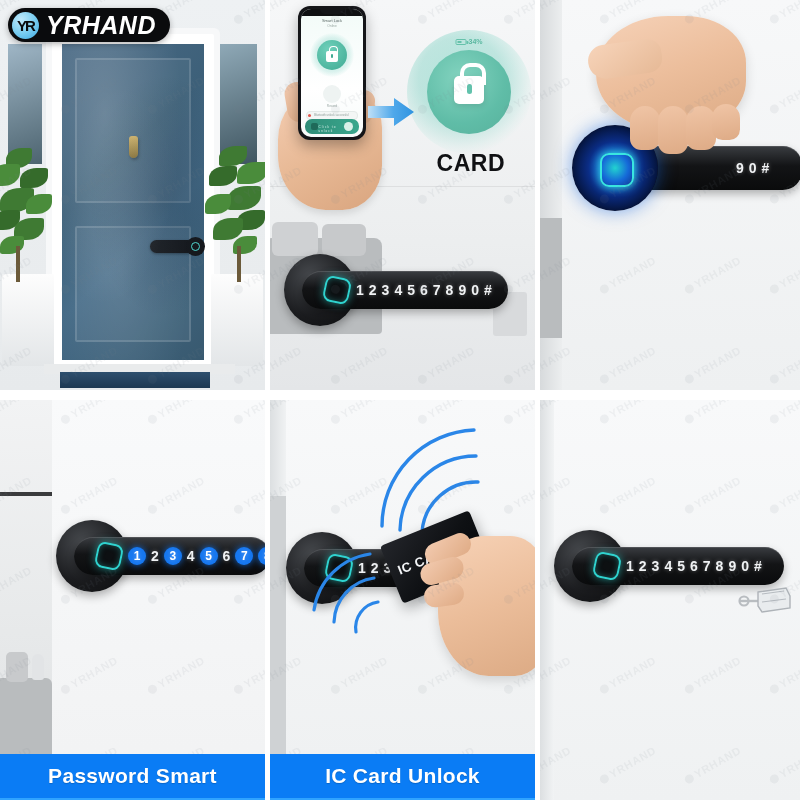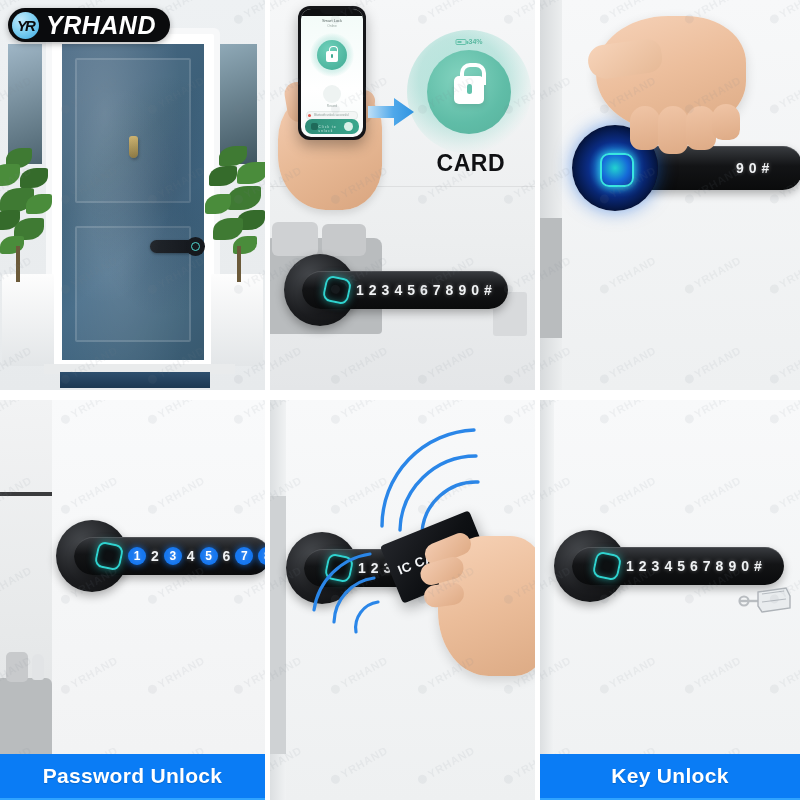--- a/index.html
+++ b/index.html
@@ -347,21 +347,20 @@
     z-index: 60;
     box-shadow: 0 2px 6px rgba(0,0,0,.3);
   }
   .logo-mark {
     width: 27px; height: 27px; border-radius: 50%;
     background: radial-gradient(circle at 34% 28%, #bfe9fb 0%, #7fd0f2 48%, #3aa8e0 100%);
     display: flex; align-items: center; justify-content: center;
     font-size: 15px; font-weight: bold; color: #0a0b0d;
     letter-spacing: -2px;
     flex: none;
-    font-style: italic;
   }
   .logo-text {
     font-size: 25px; font-weight: bold; color: #ffffff;
     font-style: italic; letter-spacing: .5px;
     line-height: 1;
   }
 </style>
 </head>
 <body>
 
@@ -640,21 +639,21 @@
           <span>YRHAND</span>
           <span>YRHAND</span>
           <span>YRHAND</span>
           <span>YRHAND</span>
           <span>YRHAND</span>
           <span>YRHAND</span>
           <span>YRHAND</span>
           <span>YRHAND</span>
           <span>YRHAND</span>
         </div>
-      <div class="caption">Password Unlock</div>
+      <div class="caption">Password Smart</div>
     </div>
 
     <div class="panel p5">
       <div class="scene">
         <div class="room2"></div>
         <div class="doorEdge"></div>
         <div class="sideWall"></div>
 
         <div class="lockset" style="left:16px;top:128px;width:230px;height:80px;">
           <div class="rosette"></div>
@@ -713,20 +712,21 @@
           <span>YRHAND</span>
           <span>YRHAND</span>
           <span>YRHAND</span>
           <span>YRHAND</span>
           <span>YRHAND</span>
           <span>YRHAND</span>
           <span>YRHAND</span>
           <span>YRHAND</span>
           <span>YRHAND</span>
         </div>
+      <div class="caption">IC Card Unlock</div>
     </div>
 
     <div class="panel p6">
       <div class="scene">
         <div class="door-white2"></div>
         <div class="edgeL"></div>
 
         <div class="lockset" style="left:14px;top:126px;width:232px;height:80px;">
           <div class="rosette"></div>
           <div class="bar" style="width:212px;">
@@ -776,21 +776,20 @@
           <span>YRHAND</span>
           <span>YRHAND</span>
           <span>YRHAND</span>
           <span>YRHAND</span>
           <span>YRHAND</span>
           <span>YRHAND</span>
           <span>YRHAND</span>
           <span>YRHAND</span>
           <span>YRHAND</span>
         </div>
-      <div class="caption">Key Unlock</div>
     </div>
 
   </div>
 
   <div class="logo">
     <div class="logo-mark">YR</div>
     <div class="logo-text">YRHAND</div>
   </div>
 
 </div>

